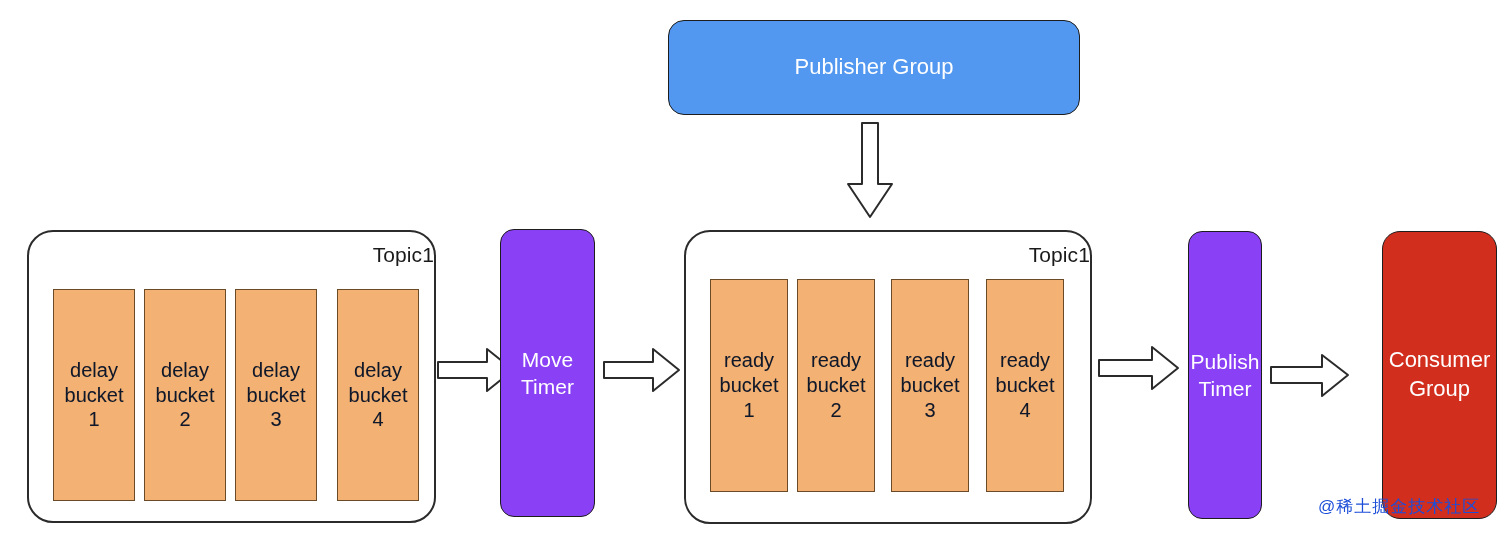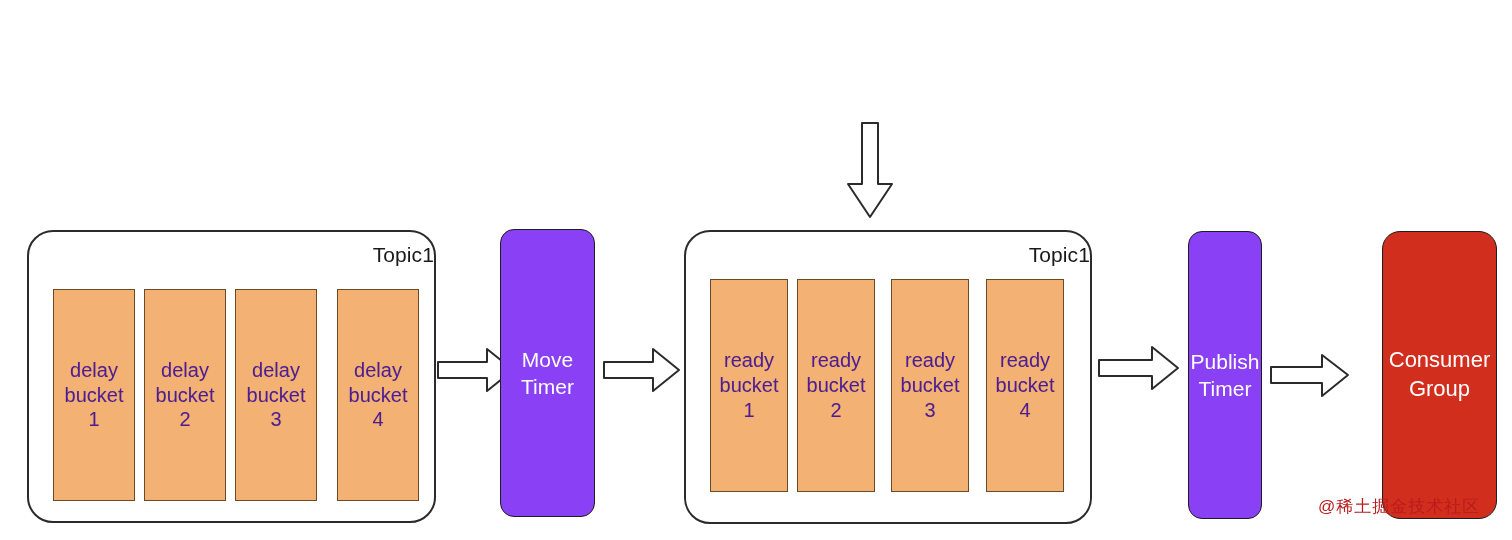--- a/index.html
+++ b/index.html
@@ -50,21 +50,21 @@
   .bucket {
     position: absolute;
     box-sizing: border-box;
     background: #f3b273;
     border: 1.5px solid #6b4a27;
     display: flex;
     align-items: center;
     justify-content: center;
   }
   .bucket-label {
-    color: #4c1d95;
+    color: #0f172a;
     font-size: 20px;
     line-height: 1.24;
     text-align: center;
     white-space: pre-line;
     text-shadow: 0 0 1px rgba(0,0,0,.10);
   }
 
   
   .pill {
     border-radius: 14px;
@@ -95,31 +95,34 @@
     fill: #ffffff;
     stroke: #2b2b2b;
     stroke-width: 2;
     stroke-linejoin: round;
   }
 
   
   .watermark {
     position: absolute;
     font-size: 17px;
-    color: #b91c1c;
+    color: #1d4ed8;
     letter-spacing: 1px;
     white-space: nowrap;
     user-select: none;
   }
 </style>
 </head>
 <body>
 
 <div id="canvas">
 
+  <div class="node pill publisher" style="left:668px; top:20px; width:412px; height:95px;">
+    <span class="pill-label">Publisher Group</span>
+  </div>
 
   <div class="arrow" style="left:845px; top:122px;">
     <svg width="50" height="98" viewBox="0 0 50 98">
       <polygon points="17,1 33,1 33,62 47,62 25,95 3,62 17,62"></polygon>
     </svg>
   </div>
 
   <div class="topic-box" style="position:absolute; left:27px; top:230px; width:405px; height:289px;">
     <div class="topic-title" style="top:11px;">Topic1</div>
 

